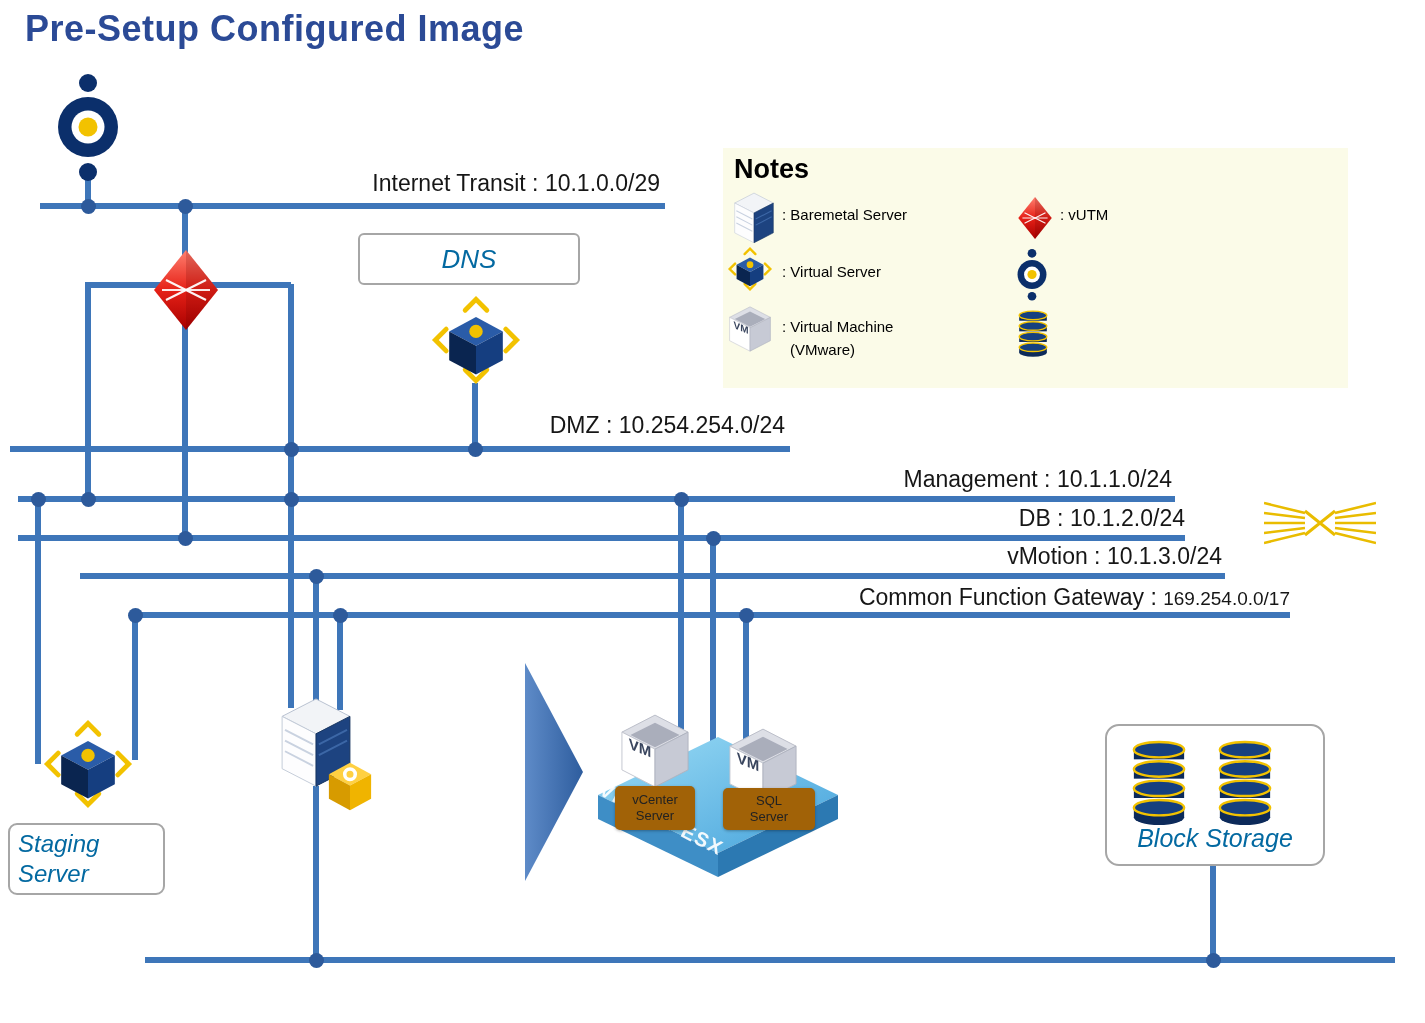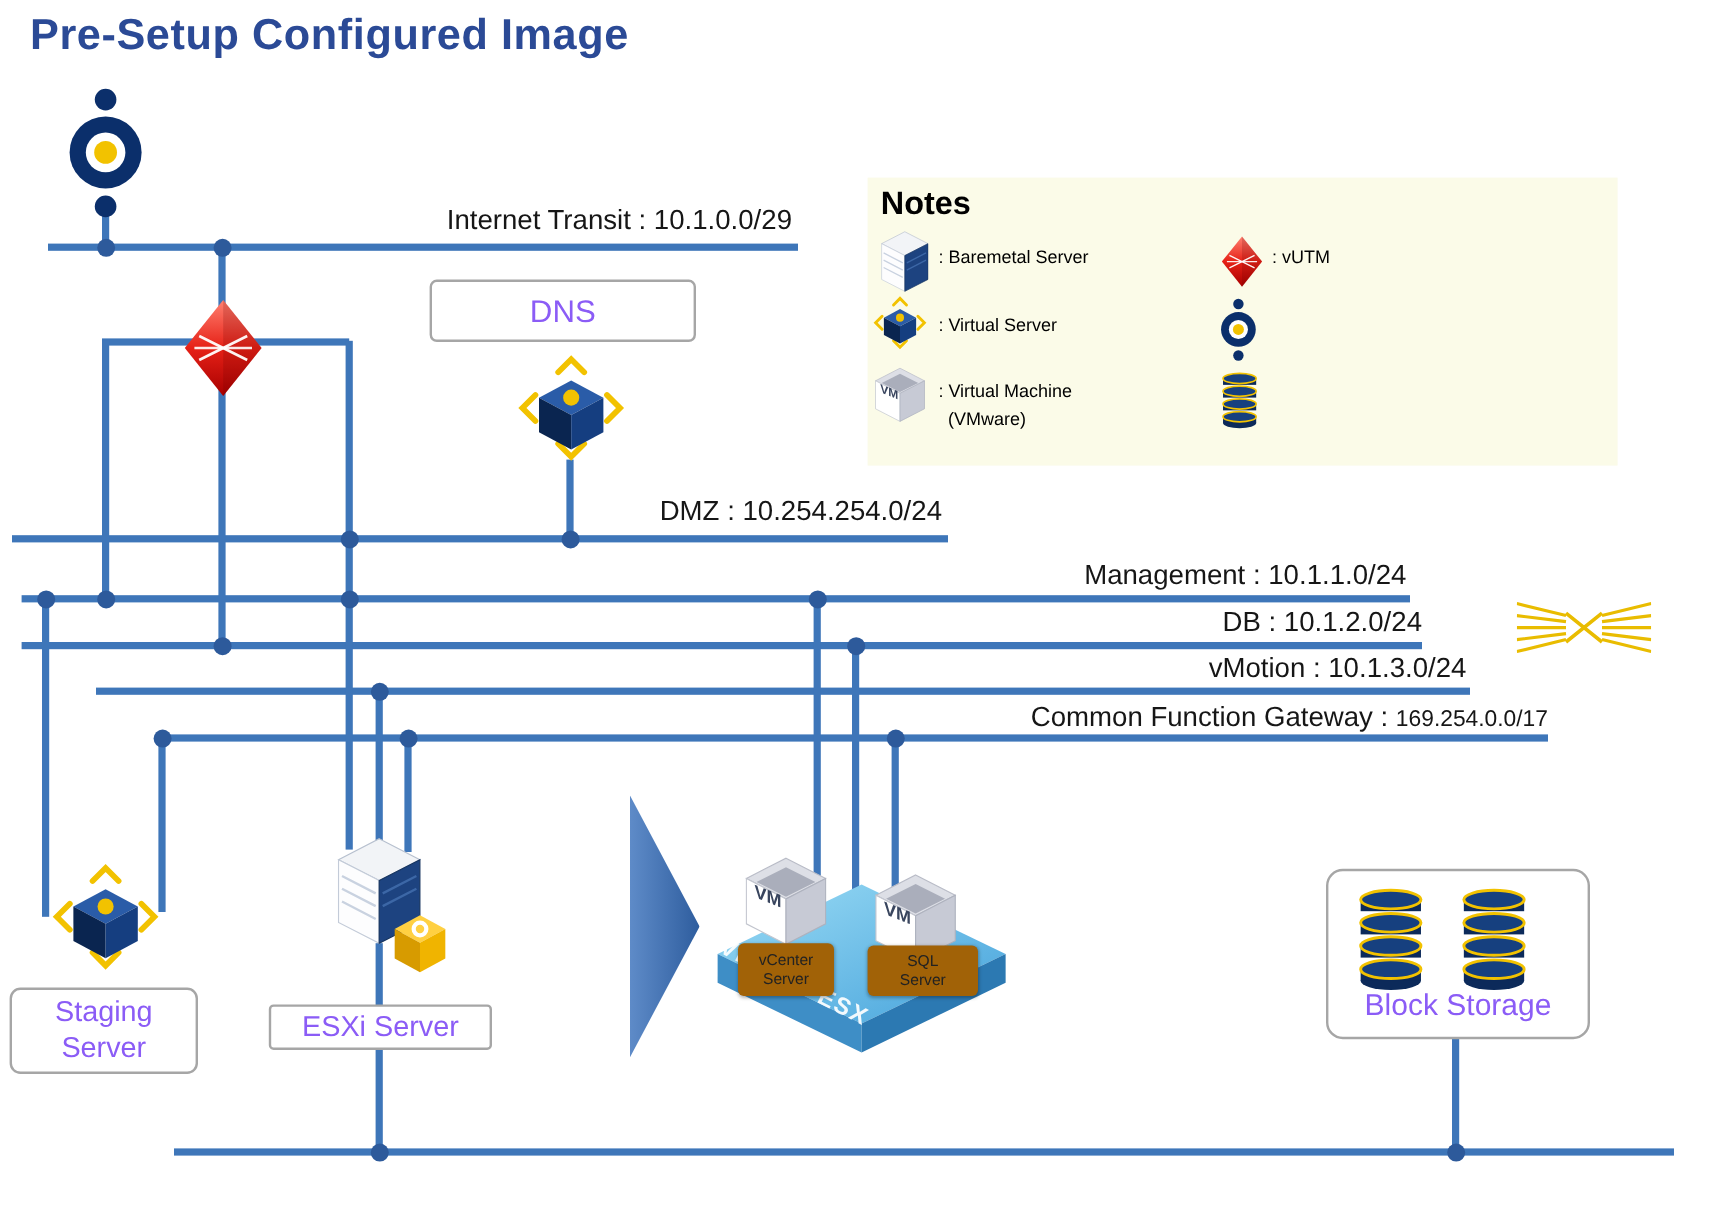--- a/index.html
+++ b/index.html
@@ -8,22 +8,22 @@
             font-family:"Liberation Sans", sans-serif; overflow:hidden;padding-left:31px; }
   .title { position:absolute; left:25px; top:8px; font-size:36px; font-weight:bold;
            color:#2B4A96; letter-spacing:.5px; }
   .hline, .vline { position:absolute; background:#3E76B9; }
   .hline { height:6px; }
   .vline { width:6px; }
   .dot { position:absolute; width:15px; height:15px; border-radius:50%; background:#2D5A9B; }
   .netlabel { position:absolute; font-size:23px; color:#161616; text-align:right; white-space:nowrap; }
   .netlabel .small { font-size:19px; }
   .nodebox { position:absolute; background:#fff; border:2px solid #A6A6A6; border-radius:6px;
-             display:flex; align-items:center; justify-content:center; text-align:center;
-             color:#8b5cf6; line-height:1.25; }
+             display:flex; align-items:center; justify-content:center; text-align:left;
+             color:#0369a1; line-height:1.25;font-style:italic; }
   .icon { position:absolute; }
   .chip { position:absolute; background:#a16207; border-radius:5px; display:flex; align-items:center;
           justify-content:center; text-align:center; font-size:13px; color:#222; line-height:1.25;
           box-shadow:0 1px 3px rgba(0,0,0,.3); }
   .chip span { display:block; }
   .legendbox { position:absolute; left:723px; top:148px; width:625px; height:240px; background:#FBFBE8; }
   .legendtitle { position:absolute; left:734px; top:154px; font-size:27px; font-weight:bold; color:#000; }
   .legendlabel { position:absolute; font-size:15px; color:#000; white-space:nowrap; }
   .vmtext { position:absolute; font-weight:bold; color:#39455E; transform:skewY(22deg);
             text-align:center; line-height:1; }
@@ -214,21 +214,20 @@
       <use href="#sym-vmcube"></use>
     </svg>
   <svg class="icon" style="left:729px; top:728px; width:68px; height:74px">
       <use href="#sym-vmcube"></use>
     </svg>
   <div class="vmtext" style="left:623px; top:740px; width:34px; font-size:15px">VM</div>
   <div class="vmtext" style="left:731px; top:754px; width:34px; font-size:15px">VM</div>
 
   <div class="nodebox" style="left:358px; top:233px; width:222px; height:52px; font-size:26px">DNS</div>
   <div class="nodebox" style="left:8px; top:823px; width:157px; height:72px; font-size:24px; border-radius:9px; padding:0 8px">Staging Server</div>
-  <div class="nodebox" style="left:224px; top:837px; width:186px; height:38px; font-size:24px; border-radius:4px">ESXi Server</div>
 
   <div class="chip" style="left:615px; top:786px; width:80px; height:44px">
       <span style="width:54px">vCenter Server</span>
     </div>
   <div class="chip" style="left:723px; top:788px; width:92px; height:42px">
       <span style="width:48px">SQL Server</span>
     </div>
 
   <div class="nodebox" style="left:1105px; top:724px; width:220px; height:142px; border-radius:14px; font-size:25px; align-items:flex-end; padding-bottom:10px">Block Storage</div>
   <svg class="icon" style="left:1128px; top:740px; width:62px; height:87px">

